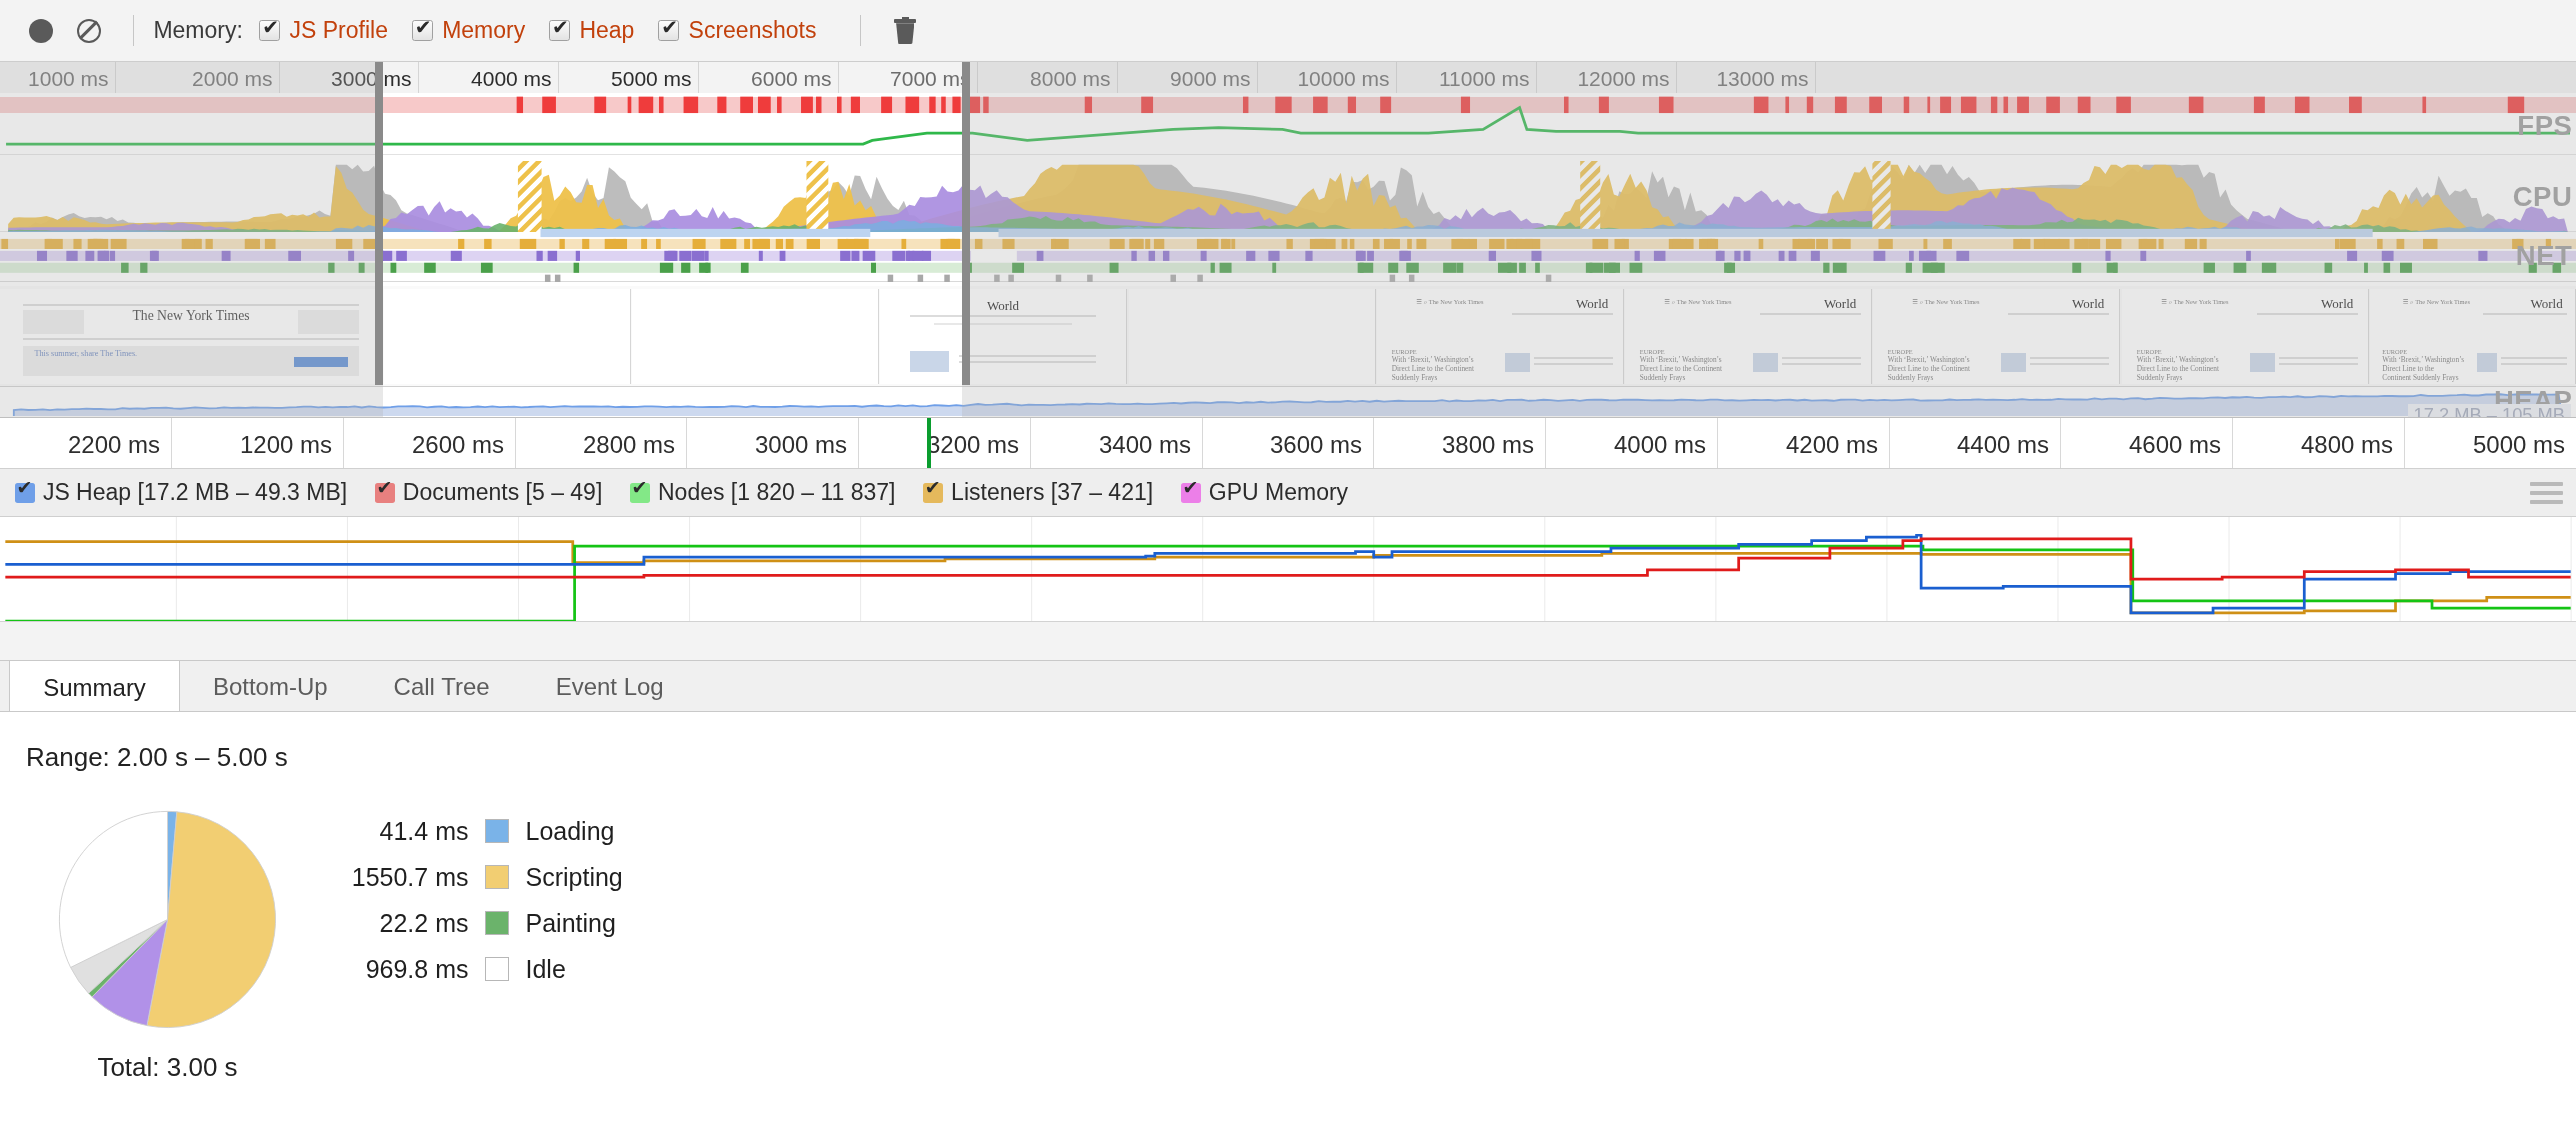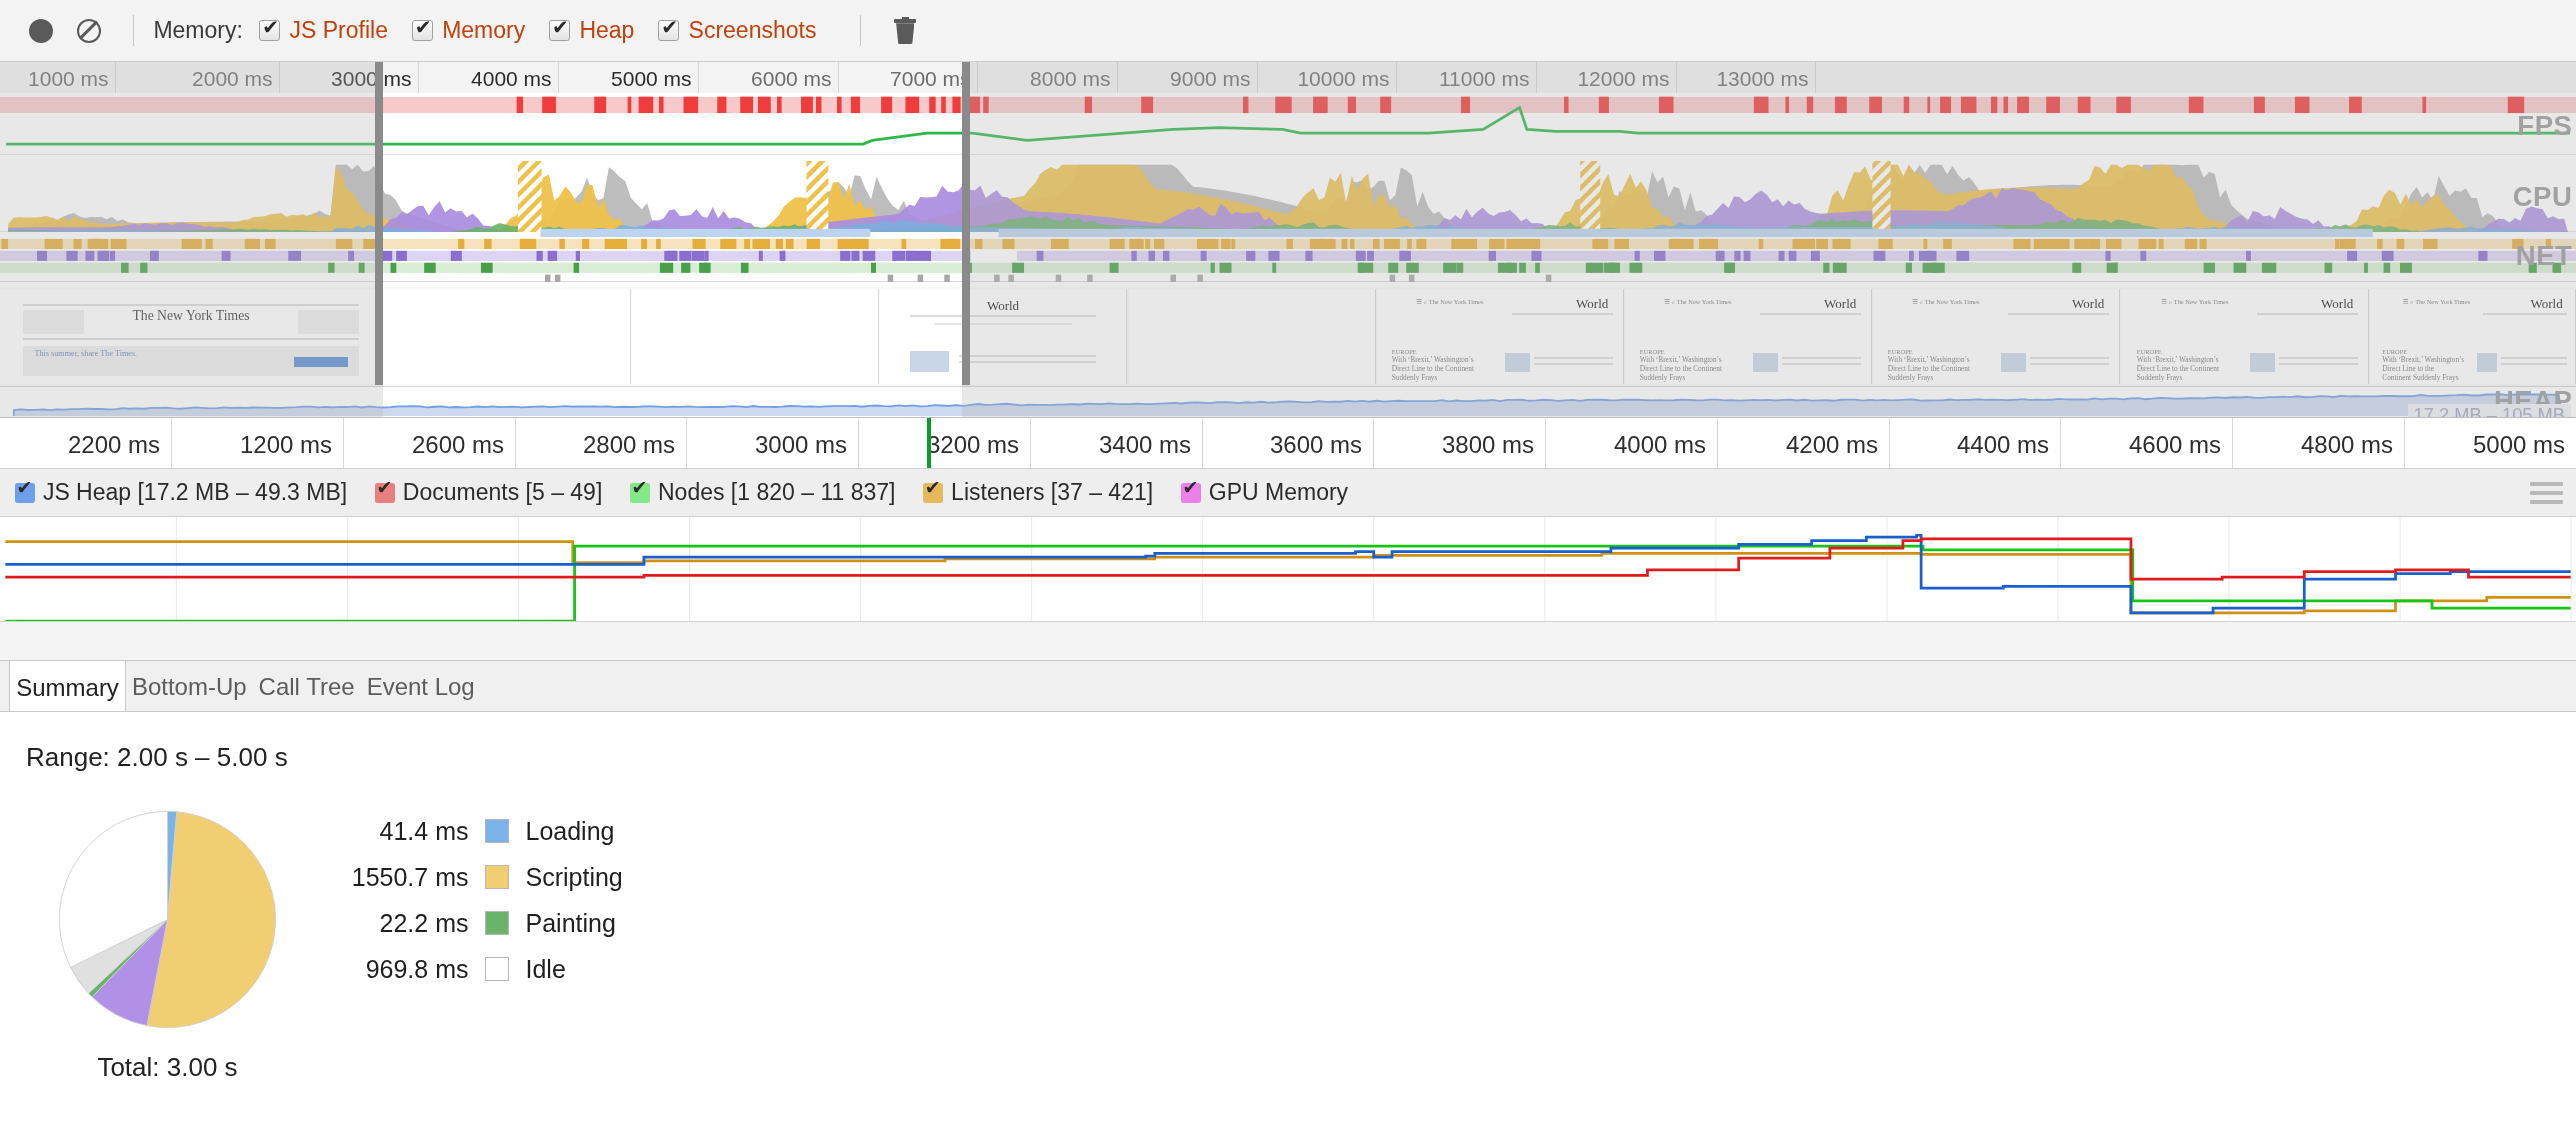--- a/index.html
+++ b/index.html
@@ -163,21 +163,21 @@
     border-top: 0.9px solid #d2d2d2; border-bottom: 0.9px solid #c9c9c9;
   }
 
   
   .tabbar {
     position: absolute; left: 0; top: 661px; width: 2576px; height: 51px;
     background: #f0f0f0; display: flex; align-items: flex-end;
     border-bottom: 0.9px solid #c9c9c9;
   }
   .tab {
-    font-size: 24px; color: #5c5c5c; padding: 0 6px; height: 51px;
+    font-size: 24px; color: #5c5c5c; padding: 0 33px; height: 51px;
     line-height: 53px; cursor: pointer; white-space: nowrap;
   }
   .tab.active {
     background: #ffffff; color: #222222;
     border-left: 0.9px solid #c9c9c9; border-right: 0.9px solid #c9c9c9;
     border-top: 0.9px solid #c9c9c9;
     margin-left: 9.2px;
   }
 
   

